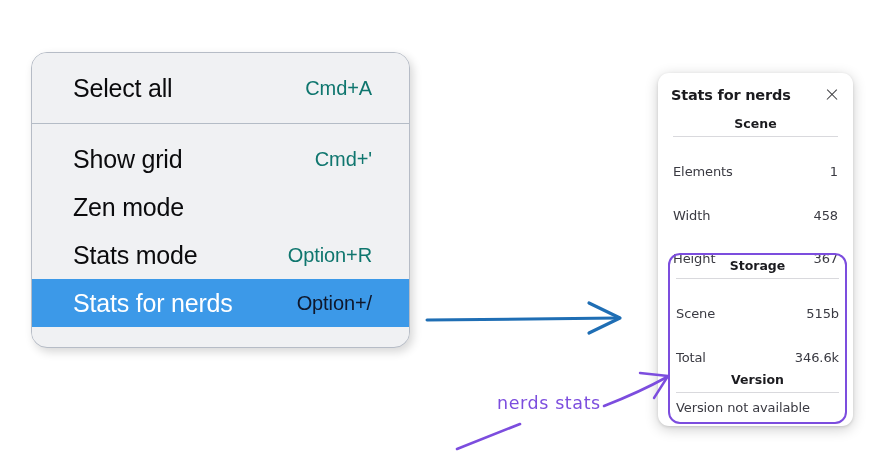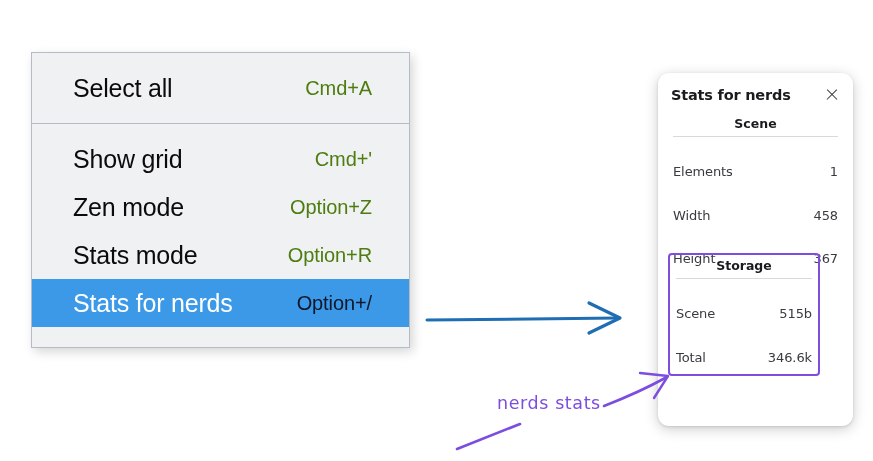--- a/index.html
+++ b/index.html
@@ -20,21 +20,21 @@
   }
 
   
   #context-menu {
     position: absolute;
     left: 31px;
     top: 52px;
     width: 379px;
     height: 296px;
     background: #f0f1f3;
-    border-radius: 0;
+    border-radius: 16px;
     border: 1px solid #b6bcc6;
     box-shadow: 3px 4px 10px rgba(0,0,0,0.16);
     overflow: hidden;
   }
 
   .menu-section { background: #f0f1f3; }
 
   .menu-sep {
     height: 1px;
     background: #b4bcc6;
@@ -56,21 +56,21 @@
     font-size: 25px;
     color: #0b0b0d;
     letter-spacing: -0.2px;
     flex: 0 0 auto;
   }
 
   .menu-spacer { flex: 1 1 auto; }
 
   .menu-shortcut {
     font-size: 20px;
-    color: #4d7c0f;
+    color: #0f766e;
     letter-spacing: -0.1px;
     flex: 0 0 auto;
   }
 
   .menu-item.selected { background: #3c99e8; }
   .menu-item.selected .menu-label { color: #ffffff; }
   .menu-item.selected .menu-shortcut { color: #0f172a; }
 
   
   #stats-panel {
@@ -151,23 +151,23 @@
     color: #3a3a42;
     padding: 4px 2px 2px 2px;
     letter-spacing: -0.1px;
   }
 
   
   #custom-stats-box {
     position: absolute;
     left: 10px;
     top: 180px;
-    width: 152px;
+    width: 179px;
     border: 2px solid #7c4dde;
-    border-radius: 4px;
+    border-radius: 12px;
     padding: 0 4px 5px 4px;
     background: transparent;
   }
 
   
   #annotations {
     position: absolute;
     left: 0; top: 0;
     width: 873px; height: 461px;
     pointer-events: none;
@@ -208,21 +208,20 @@
 
       <div class="menu-item">
         <span class="menu-label">Show grid</span>
         <span class="menu-spacer"></span>
         <span class="menu-shortcut">Cmd+'</span>
       </div>
 
       <div class="menu-item">
         <span class="menu-label">Zen mode</span>
         <span class="menu-spacer"></span>
-        <span class="menu-shortcut">Option+Z</span>
       </div>
 
       <div class="menu-item">
         <span class="menu-label">Stats mode</span>
         <span class="menu-spacer"></span>
         <span class="menu-shortcut">Option+R</span>
       </div>
 
       <div class="menu-item selected">
         <span class="menu-label">Stats for nerds</span>
@@ -268,20 +267,25 @@
         <div class="stat-row">
           <span class="stat-key">Scene</span>
           <span class="stat-val">515b</span>
         </div>
         <div class="stat-row">
           <span class="stat-key">Total</span>
           <span class="stat-val">346.6k</span>
         </div>
       </div>
 
+      <div>
+        <div class="section-heading">Version</div>
+        <div class="hr"></div>
+        <div class="plain-row">Version not available</div>
+      </div>
 
     </div>
   </div>
 
   <svg id="annotations" viewBox="0 0 873 461" xmlns="http://www.w3.org/2000/svg">
 
     <g>
       <path d="M427 320 L618 318" stroke="#1f6eb4" stroke-width="3" fill="none" stroke-linecap="round"></path>
       <path d="M589 303 L620 318 L589 333" stroke="#1f6eb4" stroke-width="3.2" fill="none" stroke-linecap="round" stroke-linejoin="round"></path>
     </g>

